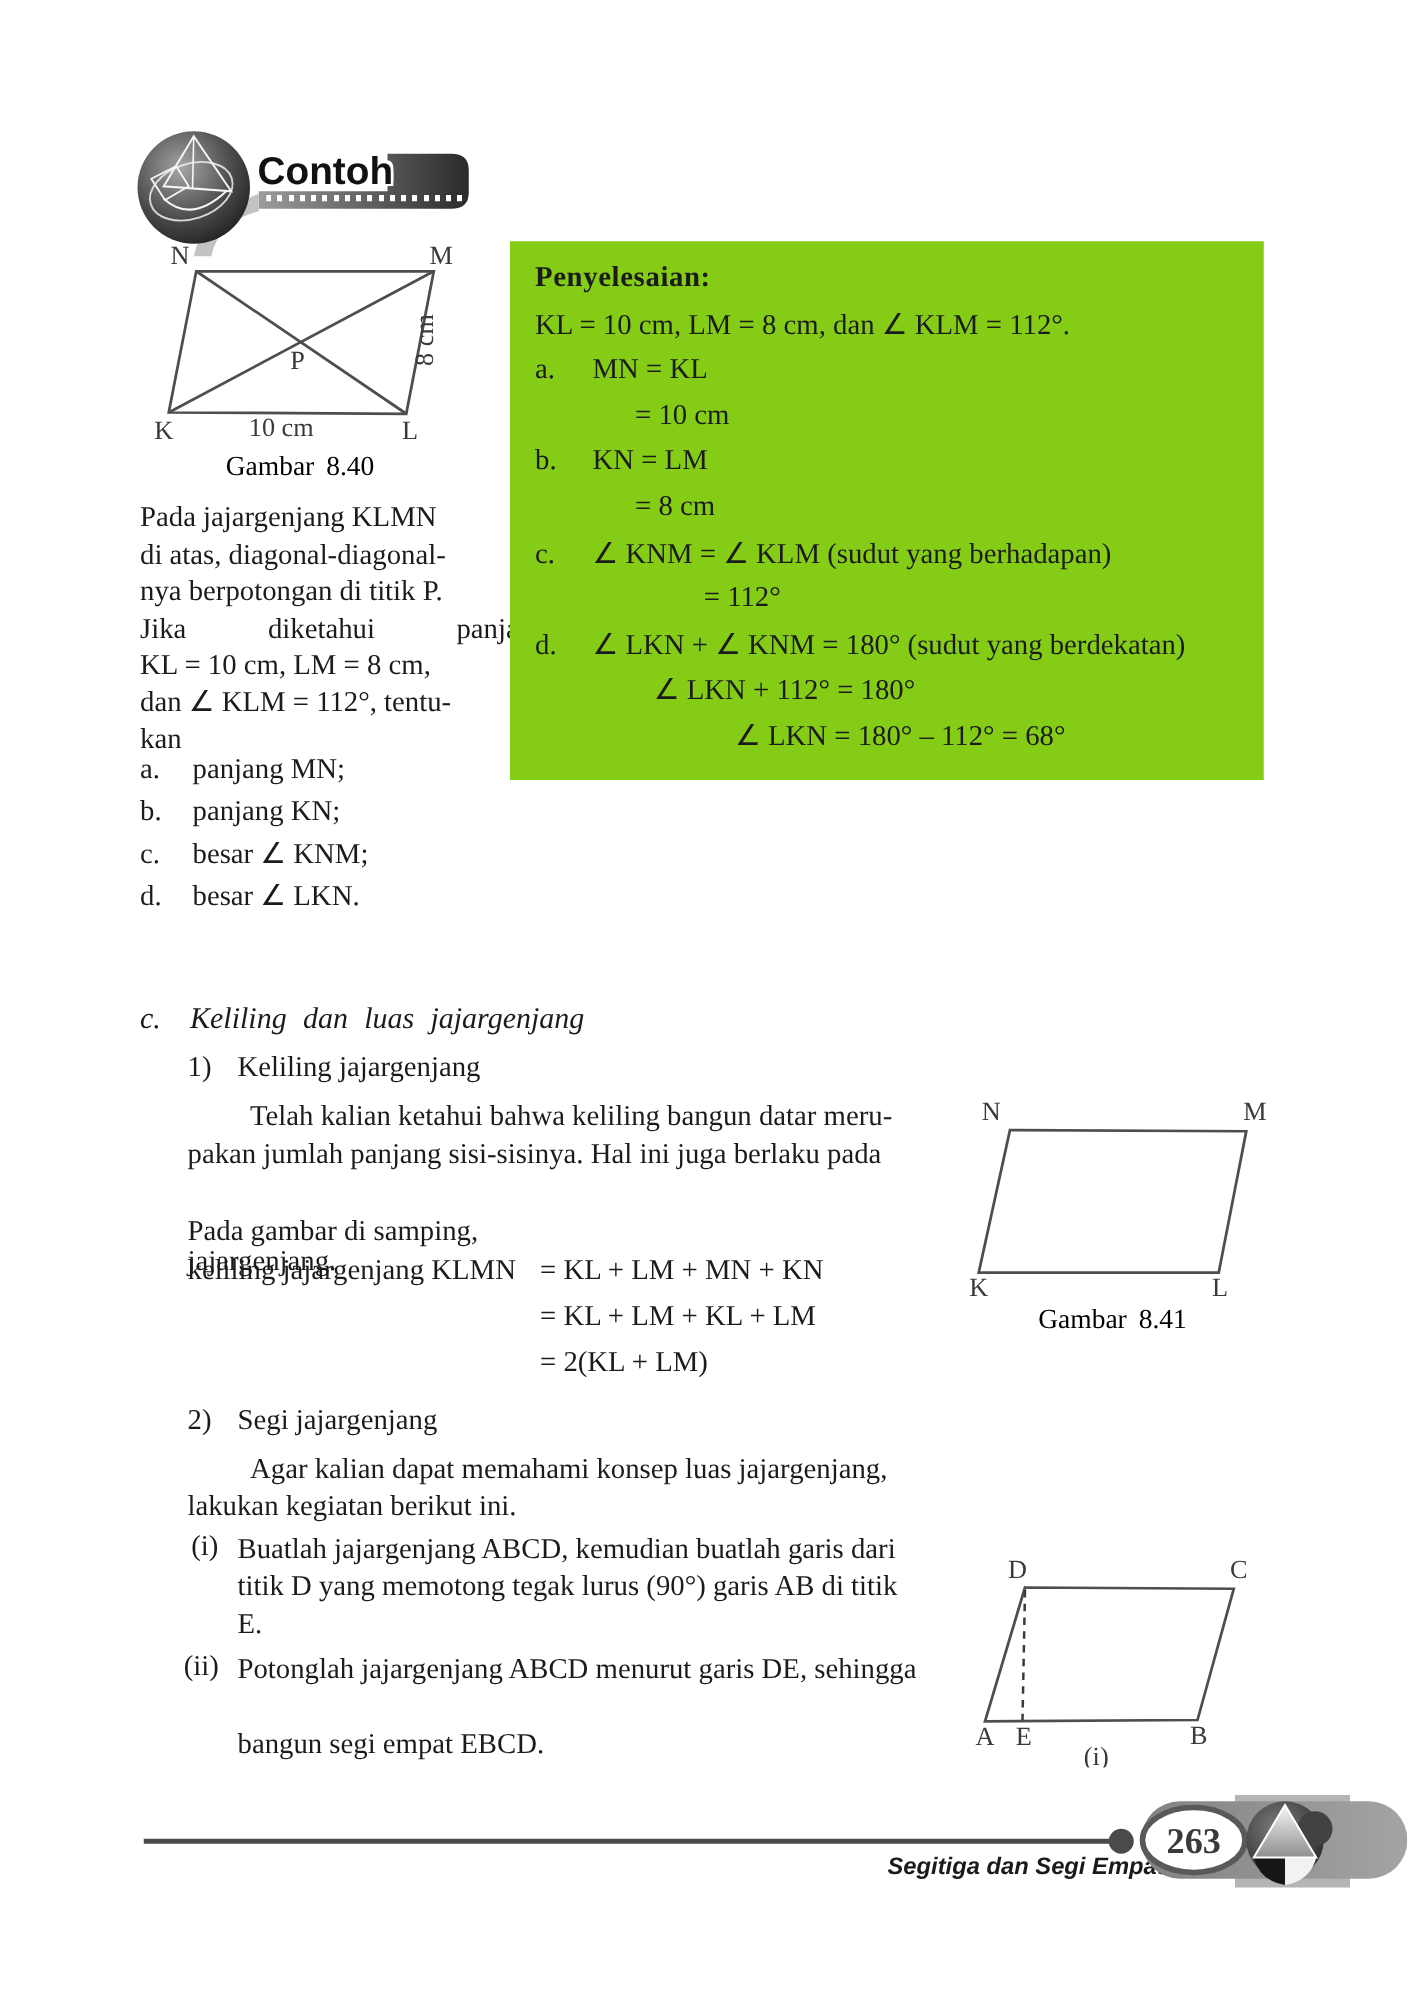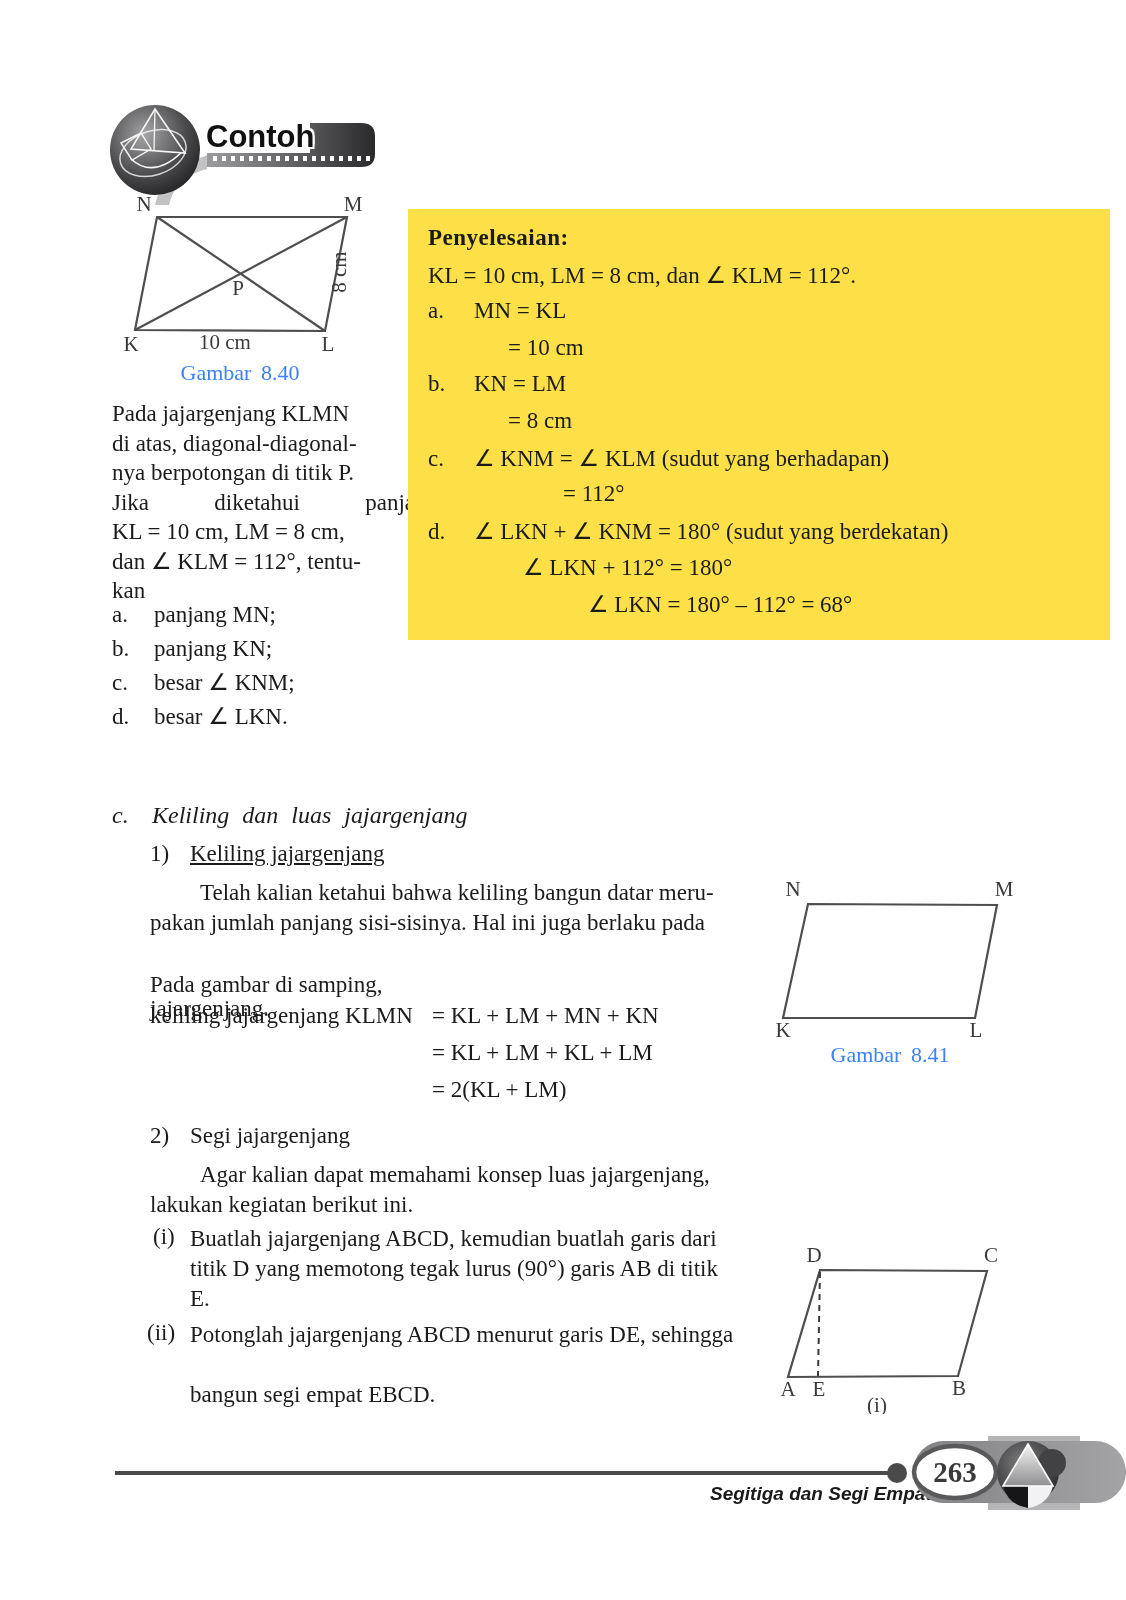--- a/index.html
+++ b/index.html
@@ -15,42 +15,42 @@
     background:repeating-linear-gradient(90deg,#fff 0 4px,rgba(0,0,0,0) 4px 9px);}
 
   
   .prob{position:absolute;left:112px;top:399px;width:326px;font-size:23px;line-height:29.5px;}
   .prob .stretch{text-align:justify;text-align-last:justify;}
   .prob-items{position:absolute;left:112px;top:602px;width:330px;font-size:23px;}
   .prob-item{height:33.5px;}
   .prob-item .lbl{display:inline-block;width:42px;}
 
   
-  .solbox{position:absolute;left:408px;top:193px;width:702px;height:431px;background:#fde047;margin-top:16px;}
+  .solbox{position:absolute;left:408px;top:193px;width:603px;height:431px;background:#84cc16;}
   .sol-inner{padding:16px 0 0 20px;font-size:23px;}
   .sol-row{height:36.6px;white-space:nowrap;}
   .sol-title{font-weight:bold;letter-spacing:0.5px;}
   .sol-row .lbl{display:inline-block;width:46px;}
   .pl80{padding-left:80px;} .pl135{padding-left:135px;} .pl95{padding-left:95px;} .pl160{padding-left:160px;}
 
   
   .sec-head{position:absolute;left:112px;top:802px;font-size:24px;font-style:italic;word-spacing:7px;}
   .sec-head .lbl{display:inline-block;width:40px;}
   .sub-head{position:absolute;font-size:23px;}
   .sub-head .lbl{display:inline-block;width:40px;}
   .bodyline{position:absolute;left:150px;font-size:23px;line-height:30px;width:600px;}
   .indent{ text-indent:50px;}
   .eqrow{position:absolute;left:150px;font-size:23px;white-space:nowrap;}
   .eqrow .rhs{position:absolute;left:282px;}
 
   .listitem-label{position:absolute;font-size:23px;}
   .listline{position:absolute;left:190px;width:560px;font-size:23px;line-height:30px;}
 
   
-  .figcap{position:absolute;text-align:center;font-size:22px;color:#3b82f6;word-spacing:4px;}
+  .figcap{position:absolute;text-align:center;font-size:22px;color:#000000;word-spacing:4px;}
 
   
   .foot-line{position:absolute;left:115px;top:1471px;width:776px;height:4px;background:#4a4a4c;}
   .foot-caption{position:absolute;left:710px;top:1483px;font-family:"Liberation Sans",sans-serif;
     font-style:italic;font-weight:600;font-size:19px;color:#1a1a1a;}
 
   svg text{font-family:"Liberation Serif",serif;fill:#3a3a3c;}
 </style>
 </head>
 <body>
@@ -139,21 +139,21 @@
         <span class="lbl">d.</span><span>∠ LKN + ∠ KNM = 180° (sudut yang berdekatan)</span>
       </div>
       <div class="sol-row pl95">∠ LKN + 112° = 180°</div>
       <div class="sol-row pl160">∠ LKN = 180° – 112° = 68°</div>
     </div>
   </div>
 
   <div class="sec-head">
     <span class="lbl">c.</span><span>Keliling dan luas jajargenjang</span>
   </div>
-  <div class="sub-head" style="left:150px;top:841px;text-decoration:underline;">
+  <div class="sub-head" style="left:150px;top:841px;">
     <span class="lbl">1)</span><span>Keliling jajargenjang</span>
   </div>
 
   <div class="bodyline indent" style="top:878px;">Telah kalian ketahui bahwa keliling bangun datar meru-</div>
   <div class="bodyline" style="top:908px;">pakan jumlah panjang sisi-sisinya. Hal ini juga berlaku pada</div>
   <div class="bodyline" style="top:994px;">jajargenjang.</div>
   <div class="bodyline" style="top:970px;">Pada gambar di samping,</div>
 
   <div class="eqrow" style="top:1003px;">
     <span>keliling jajargenjang KLMN</span>

